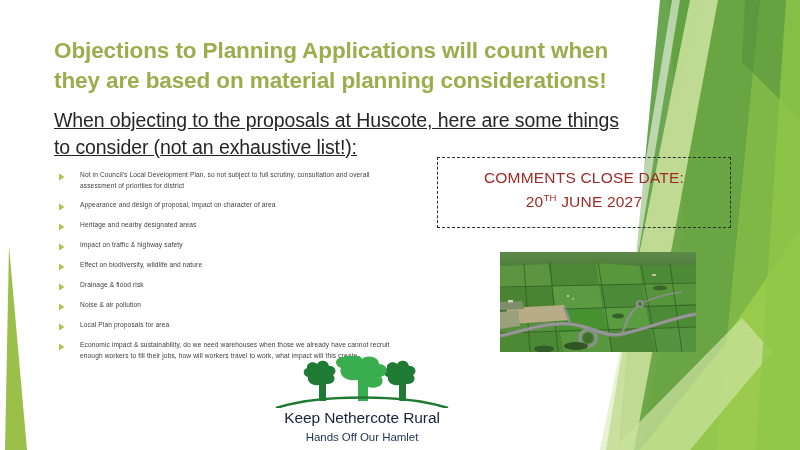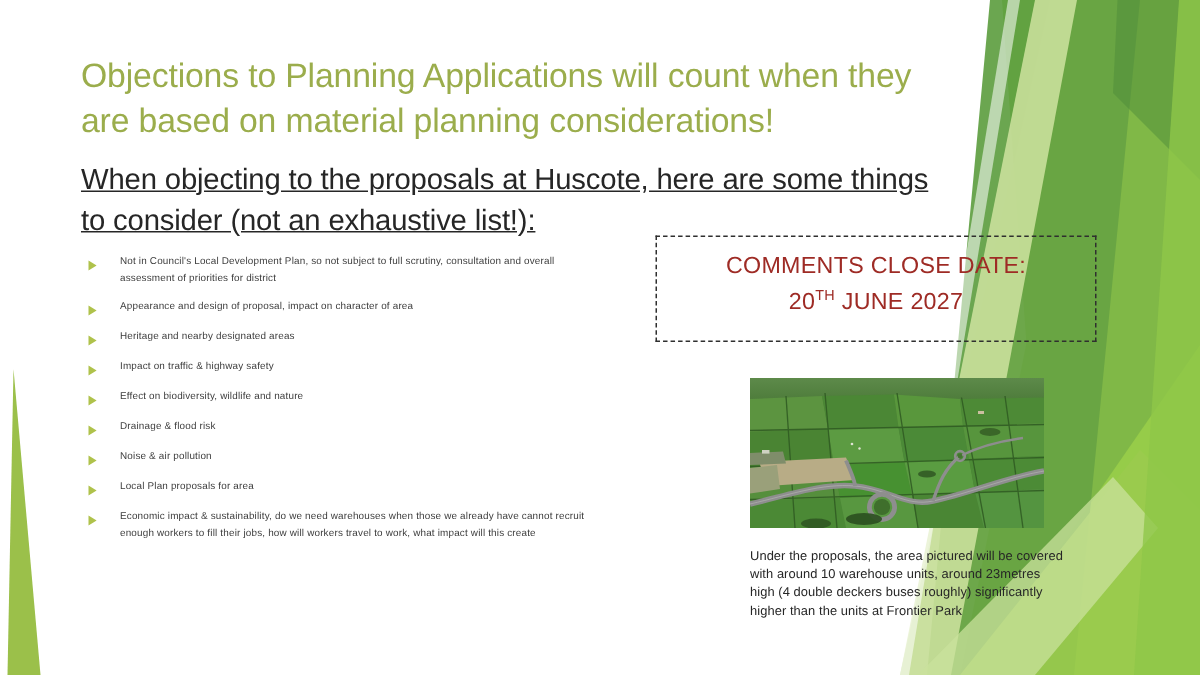--- a/index.html
+++ b/index.html
@@ -30,21 +30,21 @@
 
   
   .headline {
     position: absolute;
     left: 54px;
     top: 36px;
     width: 580px;
     font-size: 22.5px;
     line-height: 1.32;
     color: #9BAD4C;
-    font-weight: 400;
+    font-weight: 700;
     letter-spacing: -0.1px;
   }
   .subhead {
     position: absolute;
     left: 54px;
     top: 107px;
     width: 585px;
     font-size: 19.5px;
     line-height: 1.36;
     color: #262626;
@@ -338,16 +338,44 @@
       <ellipse cx="118" cy="64" rx="6" ry="2.4" fill="#2d5320" opacity="0.8"></ellipse>
       <ellipse cx="160" cy="36" rx="7" ry="2.6" fill="#2d5320" opacity="0.7"></ellipse>
 
       <rect x="8" y="48" width="5" height="2.4" fill="#cfd2c2"></rect>
       <rect x="152" y="22" width="4" height="2" fill="#cbbfa0"></rect>
       <circle cx="68" cy="44" r="0.9" fill="#dfe3d4"></circle>
       <circle cx="73" cy="47" r="0.8" fill="#dfe3d4"></circle>
     </svg>
   </div>
 
-  <div id="photo-caption">Under the proposals, the area pictured will be covered with around 10 warehouse units, around 23metres high (4 double  deckers buses roughly) significantly higher than the units at Frontier Park</div>
-
+
+  <div id="logo">
+    <svg id="logo-mark" viewBox="0 0 200 52" preserveAspectRatio="xMidYMax meet">
+
+      <g fill="#1F7A33">
+        <path d="M57,44 L57,29 C50,30 45,26 46,21 C41,20 40,14 45,12 C44,7 51,4 55,8
+                 C58,3 66,4 67,10 C73,9 76,16 71,19 C75,23 71,29 64,28 L64,44 Z"></path>
+      </g>
+
+      <g fill="#1F7A33">
+        <path d="M137,44 L137,29 C130,30 125,26 126,21 C121,20 120,14 125,12
+                 C124,7 131,4 135,8 C138,3 146,4 147,10 C153,9 156,16 151,19
+                 C155,23 151,29 144,28 L144,44 Z"></path>
+      </g>
+
+      <g fill="#3AAE4E">
+        <path d="M96,45 L96,24 C84,26 76,19 79,12 C71,9 73,1 82,1
+                 C86,-4 97,-3 100,3 C106,-2 117,1 117,8 C126,8 128,18 119,21
+                 C124,27 117,34 106,31 L106,45 Z"></path>
+      </g>
+
+      <rect x="57.5" y="33" width="6.5" height="12" fill="#1F7A33"></rect>
+      <rect x="137.5" y="33" width="6.5" height="12" fill="#1F7A33"></rect>
+      <rect x="96.5" y="28" width="9" height="17" fill="#3AAE4E"></rect>
+
+      <path d="M14,52 C58,38 142,38 186,52" stroke="#1F7A33" stroke-width="2.6" fill="none"></path>
+    </svg>
+    <div id="logo-title">Keep Nethercote Rural</div>
+    <div id="logo-tagline">Hands Off Our Hamlet</div>
+  </div>
 
 </div>
 
 </body></html>

